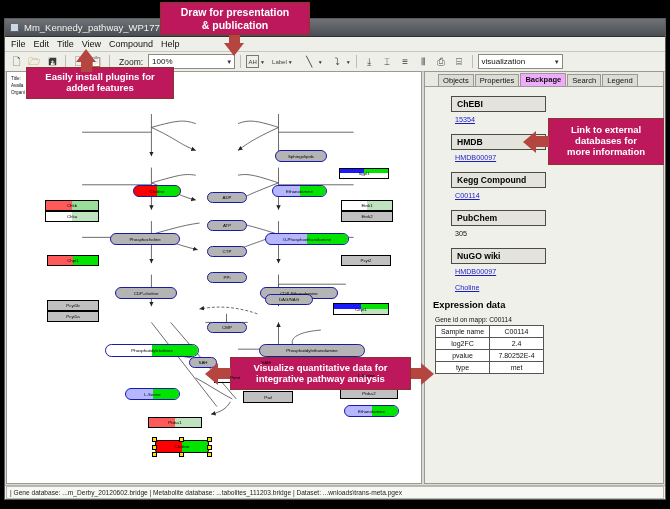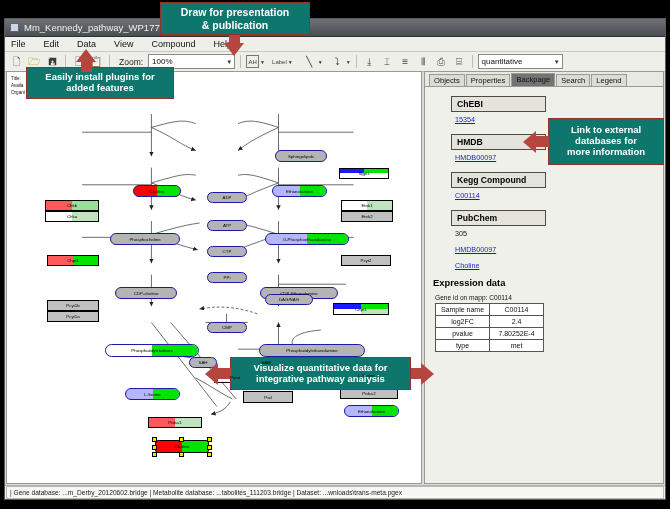--- a/index.html
+++ b/index.html
@@ -11,21 +11,21 @@
        border:1px solid #5a5a5a;box-sizing:border-box;}
   #titlebar{height:17px;background:linear-gradient(#6f7378,#4a4d52);
             border-bottom:1px solid #2f3135;display:flex;align-items:center;padding:0 4px;}
   #titlebar .tb-icon{width:11px;height:11px;margin-right:4px;position:relative;}
   #titlebar .tb-icon:before{content:"";position:absolute;inset:1px;background:#cfd6e0;
             border:1px solid #5b6577;border-radius:1px;}
   #titlebar .tb-title{font-size:9.5px;color:#f2f2f2;white-space:nowrap;}
 
   
   #menubar{height:14px;background:#efefe9;border-bottom:1px solid #c8c8c0;
-           display:flex;align-items:center;padding-left:6px;gap:18px;}
+           display:flex;align-items:center;padding-left:6px;gap:8px;}
   #menubar .mi{font-size:9px;color:#111;cursor:default;}
 
   
   #toolbar{height:19px;background:#efefe9;border-bottom:1px solid #b9b9b2;
            display:flex;align-items:center;padding-left:4px;gap:3px;}
   .tbtn{width:15px;height:15px;display:flex;align-items:center;justify-content:center;
         font-size:10px;color:#3a3a34;line-height:1;}
   .tsep{width:1px;height:13px;background:#bdbdb6;margin:0 2px;}
   .zlabel{font-size:8.5px;color:#222;margin:0 2px 0 4px;}
   .combo{height:13px;background:#fff;border:1px solid #8b8b84;display:flex;
@@ -52,46 +52,46 @@
   .fillhalf{position:absolute;top:0;bottom:0;}
   .nlabel{position:relative;z-index:3;}
   svg.ov{position:absolute;left:0;top:0;width:100%;height:100%;overflow:visible;}
 
   
   .handle{position:absolute;width:3px;height:3px;background:#ffe400;border:1px solid #000;}
 
   
   #rightpanel{width:240px;background:#e9e9e3;border:1px solid #9a9a92;margin:1px 1px 1px 2px;
               display:flex;flex-direction:column;box-sizing:border-box;}
-  #tabs{display:flex;align-items:flex-end;height:14px;padding-left:4px;background:#e9e9e3;
+  #tabs{display:flex;align-items:flex-end;height:14px;padding-left:13px;background:#e9e9e3;
         border-bottom:1px solid #9a9a92;text-align:right;}
   .tab{font-size:7.6px;color:#111;padding:1px 4px;border:1px solid #9a9a92;border-bottom:none;
        background:#dcdcd5;margin-right:1px;}
-  .tab.active{background:#737373;padding-bottom:2px;font-weight:normal;}
+  .tab.active{background:#f0abfc;padding-bottom:2px;font-weight:bold;}
   #panelbody{flex:1;background:#f0f0ea;overflow:hidden;position:relative;padding:6px 8px;}
   .dbblock{margin-bottom:7px;margin-left:18px;}
   .dbhead{display:inline-block;min-width:95px;background:#e4e4dd;border:1px solid #4c4c46;
           font-size:8.6px;font-weight:bold;color:#000;padding:2px 5px;box-sizing:border-box;}
   .dblink{font-size:7.2px;color:#1b1bc4;text-decoration:underline;margin:3px 0 0 4px;display:block;}
   .dbplain{font-size:7.2px;color:#111;margin:3px 0 0 4px;display:block;}
   .exprhead{font-size:9.4px;font-weight:bold;color:#000;margin:2px 0 6px 0;}
   .geneid{font-size:6.6px;color:#111;margin:0 0 2px 2px;}
   table.expr{border-collapse:collapse;margin-left:2px;}
   table.expr td{border:1px solid #555;font-size:7px;color:#111;padding:2px 4px;text-align:center;
                 background:#fff;min-width:45px;}
 
   
   #status{position:absolute;left:0;right:0;bottom:0;height:13px;background:#f1f1ec;
           border-top:1px solid #b5b5ae;display:flex;align-items:center;}
   #statusinner{flex:1;margin:1px;border:1px solid #b9b9b2;background:#f7f7f3;height:11px;
                display:flex;align-items:center;padding-left:3px;font-size:6.6px;color:#222;
                white-space:nowrap;overflow:hidden;}
 
   
-  .callout{position:absolute;background:#0f766e;border:1px solid #8e332e;color:#fff;
+  .callout{position:absolute;background:#be185d;border:1px solid #8e332e;color:#fff;
            font-weight:bold;text-align:center;display:flex;align-items:center;
            justify-content:center;line-height:1.15;box-sizing:border-box;}
   .arrowdown{position:absolute;width:0;height:0;border-left:10px solid transparent;
              border-right:10px solid transparent;border-top:13px solid #b5453f;}
   .arrowleft{position:absolute;width:0;height:0;border-top:11px solid transparent;
              border-bottom:11px solid transparent;border-right:13px solid #b5453f;}
   .arrowstem{position:absolute;background:#b5453f;}
 </style>
 </head>
 <body>
@@ -101,21 +101,21 @@
   <div id="win">
 
     <div id="titlebar">
       <div class="tb-icon"></div>
       <div class="tb-title">Mm_Kennedy_pathway_WP1771_45176.gpml</div>
     </div>
 
     <div id="menubar">
       <div class="mi">File</div>
       <div class="mi">Edit</div>
-      <div class="mi">Data</div>
+      <div class="mi">Title</div>
       <div class="mi">View</div>
       <div class="mi">Compound</div>
       <div class="mi">Help</div>
     </div>
 
     <div id="toolbar">
       <div class="tbtn">🗋</div>
       <div class="tbtn" style="color:#b8860b">🗁</div>
       <div class="tbtn">🖪</div>
       <div class="tsep"></div>
@@ -147,21 +147,21 @@
       </div>
       <div class="tsep"></div>
       <div class="tbtn">⤓</div>
       <div class="tbtn">⌶</div>
       <div class="tbtn">≡</div>
       <div class="tbtn">⦀</div>
       <div class="tbtn">⎙</div>
       <div class="tbtn">⌸</div>
       <div class="tsep"></div>
       <div class="combo" style="width:78px">
-        <span>quantitative</span>
+        <span>visualization</span>
         <span class="arr">▼</span>
       </div>
     </div>
 
     <div id="body">
 
       <div id="canvaswrap">
         <div id="canvas">
 
           <div class="ptitle" style="left:4px;top:4px">Title:</div>
@@ -417,20 +417,21 @@
             <div class="dbhead">Kegg Compound</div>
             <a class="dblink" href="#">C00114</a>
           </div>
 
           <div class="dbblock">
             <div class="dbhead">PubChem</div>
             <span class="dbplain">305</span>
           </div>
 
           <div class="dbblock">
+            <div class="dbhead">NuGO wiki</div>
             <a class="dblink" href="#">HMDB00097</a>
           </div>
 
           <div class="dbblock">
             <a class="dblink" href="#">Choline</a>
           </div>
 
           <div class="exprhead">Expression data</div>
           <div class="geneid">Gene id on mapp: C00114</div>
 

